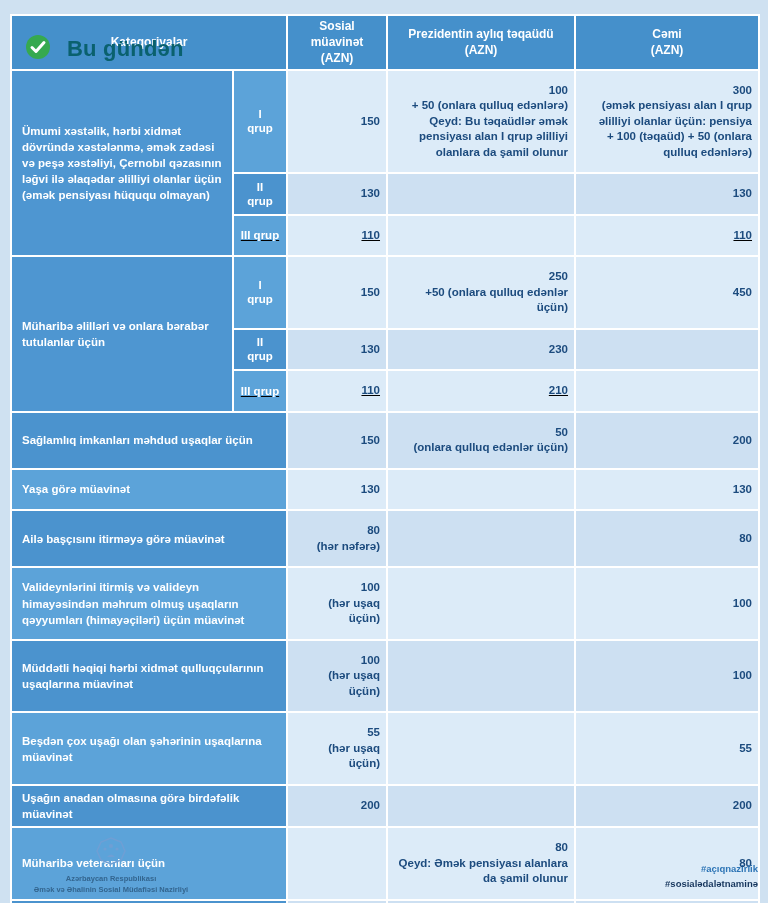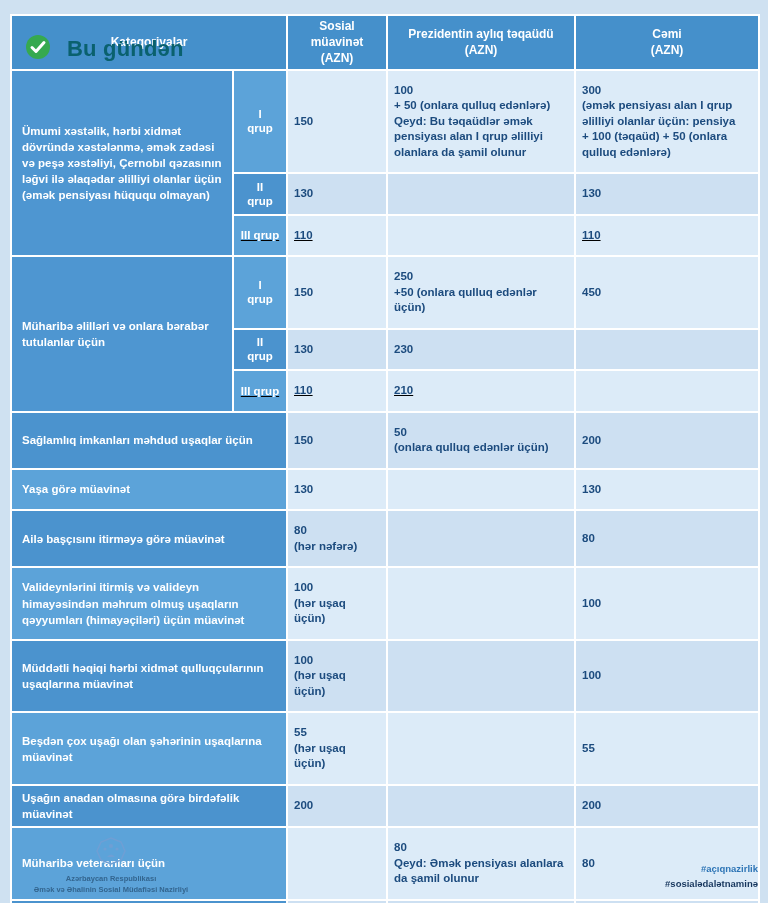--- a/index.html
+++ b/index.html
@@ -42,21 +42,21 @@
     color: #fff; font-size: 11.5px; font-weight: bold;
     text-align: left; padding: 4px 8px 4px 10px; line-height: 1.4;
   }
   .gcat { background: #4e96d1; }
   .qrup {
     color: #fff; font-size: 11.5px; font-weight: bold;
     text-align: center; white-space: pre-line; line-height: 1.25;
   }
   .data {
     color: #1c4b7e; font-size: 11.5px; font-weight: bold;
-    text-align: left; white-space: pre-line;
+    text-align: right; white-space: pre-line;
     padding: 12px 6px; line-height: 1.35;
   }
   tr.dark  .data { background: #cde0f2; }
   tr.light .data { background: #dcebf8; }
   tr.dark  .cat.s,  tr.dark  .qrup { background: #4b93ce; }
   tr.light .cat.s,  tr.light .qrup { background: #5ca3d9; }
 
   .h26 { height: 20px; text-decoration: underline; } .h28 { height: 28px; } .h30 { height: 30px; }
   .h38 { height: 38px; } .h40 { height: 40px; } .h44 { height: 44px; }
   .h54 { height: 54px; } .h76 { height: 76px; } .h92 { height: 92px; }

